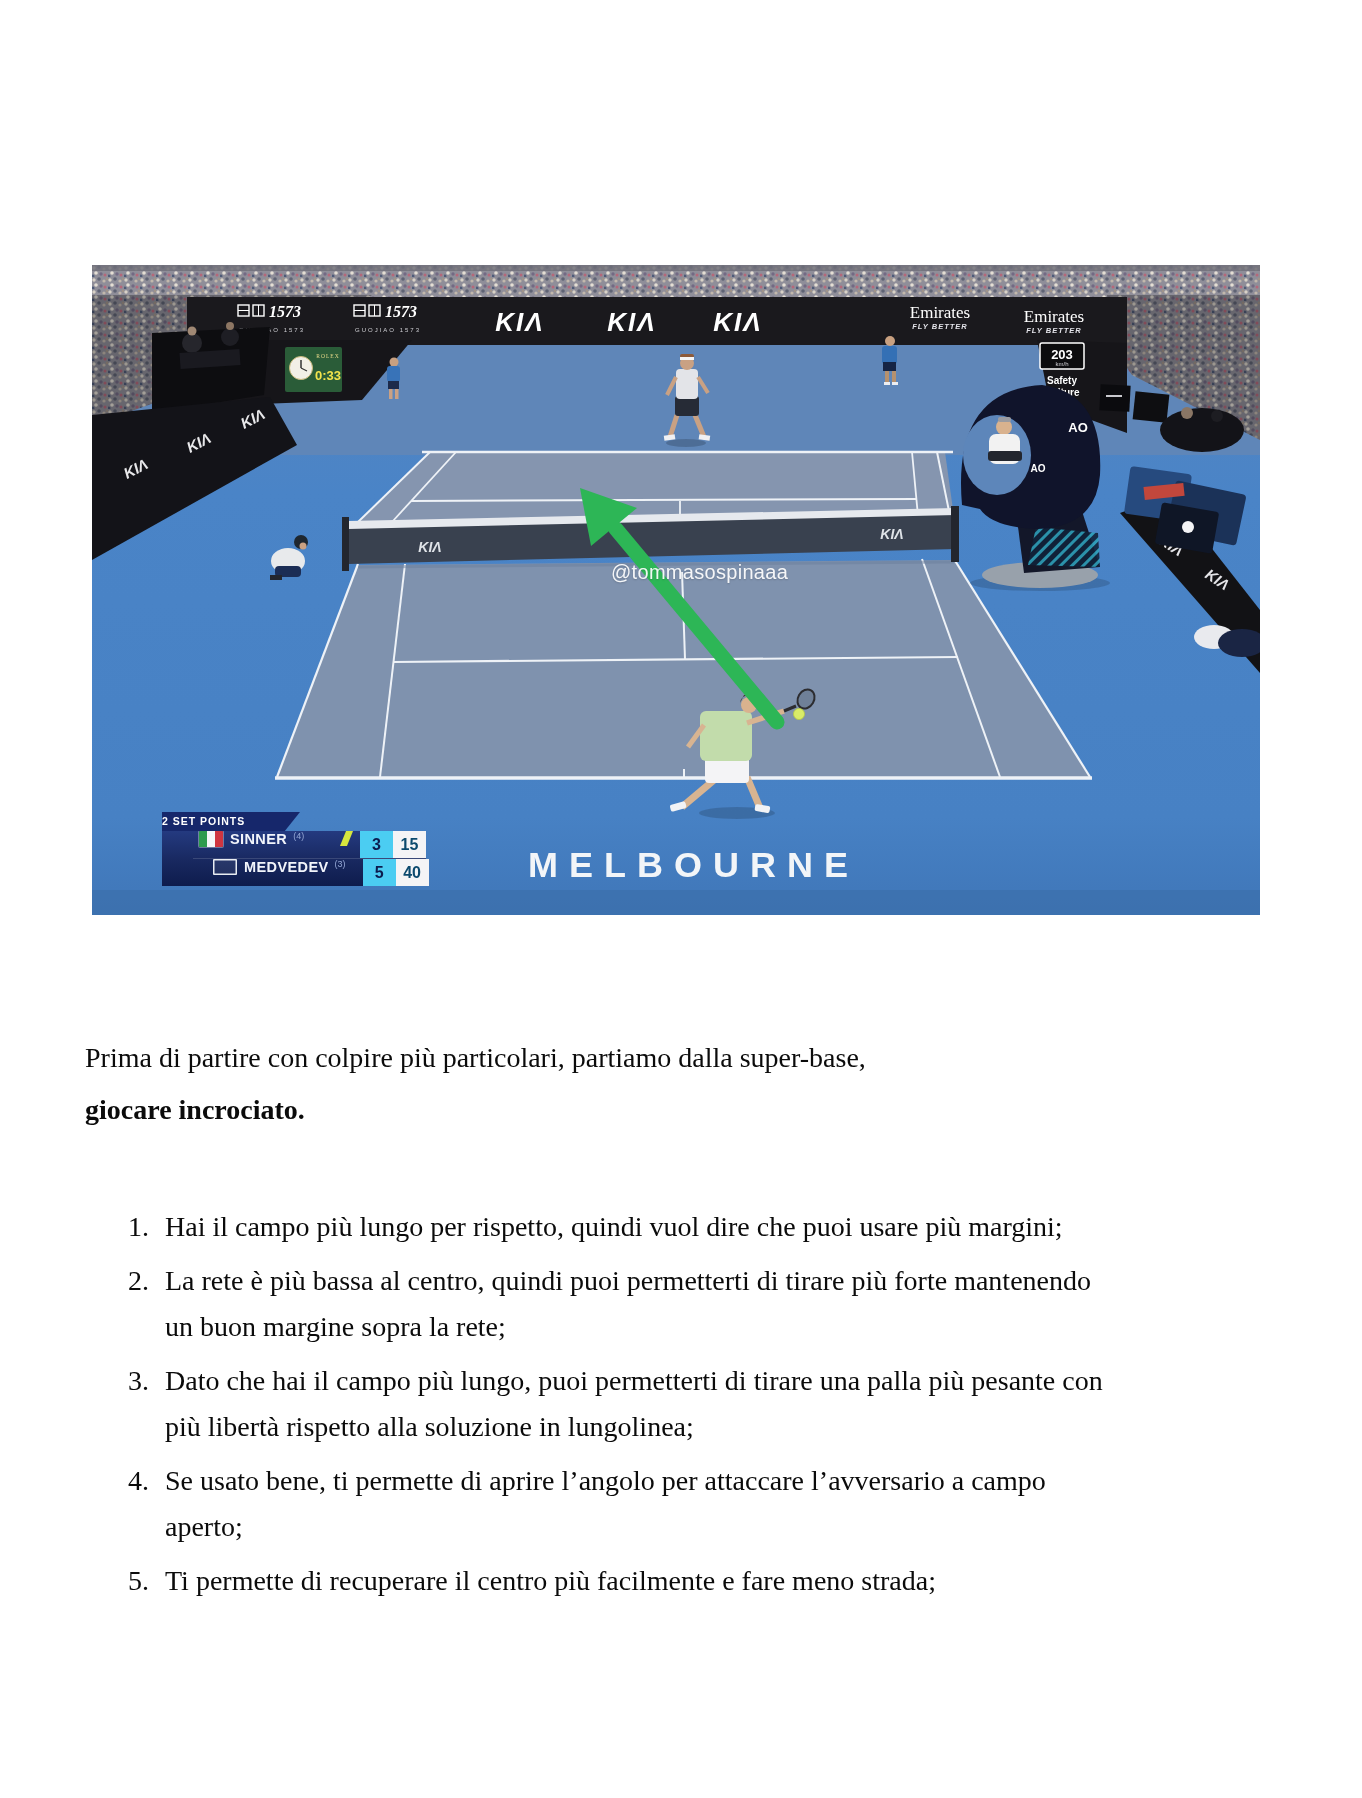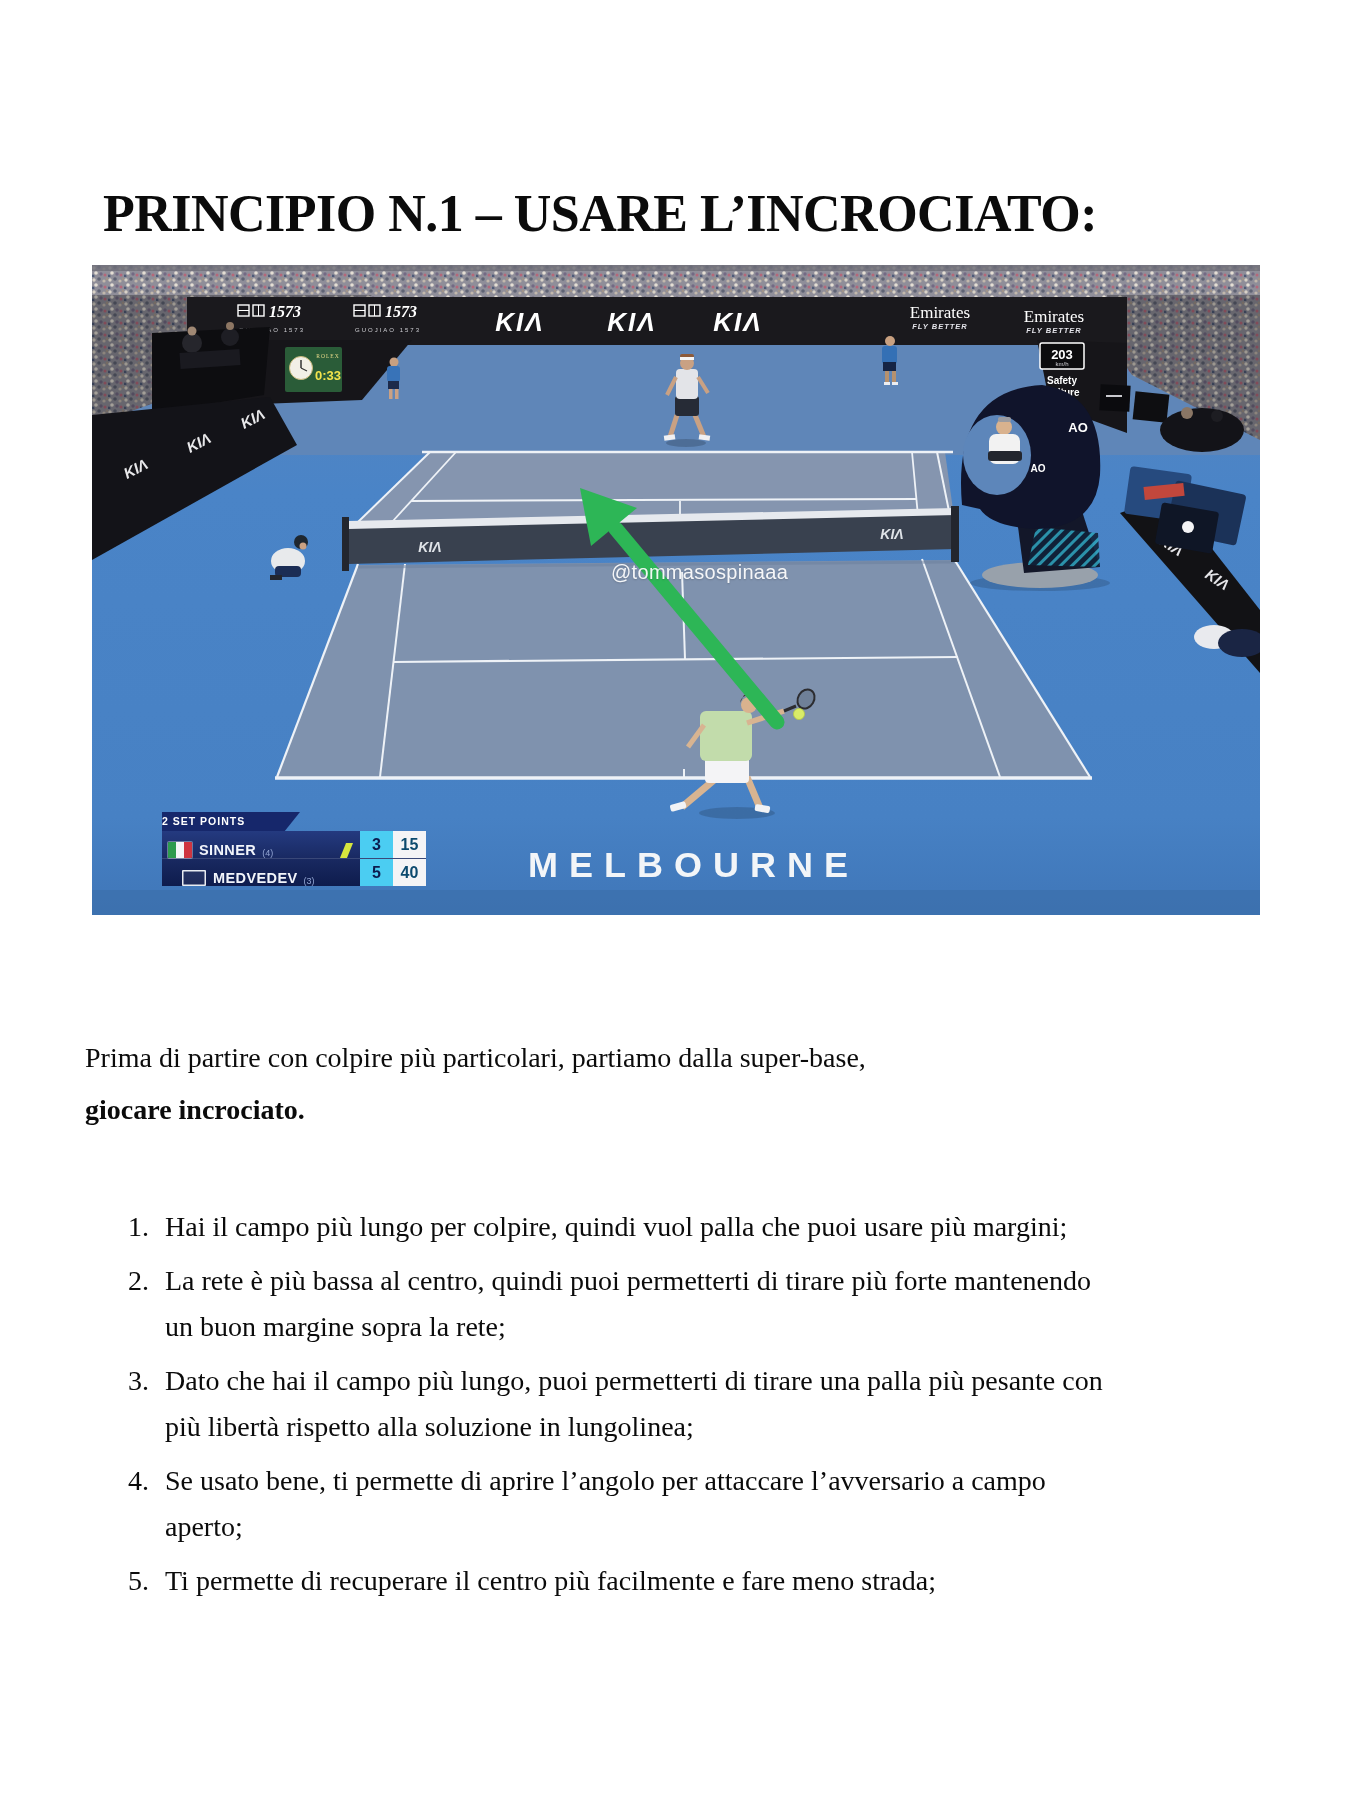--- a/index.html
+++ b/index.html
@@ -15,21 +15,21 @@
         letter-spacing:.3px;text-shadow:0 1px 2px rgba(0,0,0,.18);margin-top:28px;}
   .melbourne{position:absolute;left:436px;top:580px;width:360px;
         font-family:"Liberation Sans", sans-serif;font-weight:bold;font-size:36px;
         letter-spacing:11px;color:#f2f5f8;transform:scaleY(.95);}
   
   .sb{position:absolute;left:70px;top:547px;font-family:"Liberation Sans", sans-serif;}
   .sb-tab{width:138px;height:19px;background:#16276b;color:#fff;font-size:10.5px;font-weight:bold;
         letter-spacing:1px;line-height:19px;box-sizing:border-box;
         clip-path:polygon(0 0,100% 0,89% 100%,0 100%);}
   .sb-board{width:264px;background:linear-gradient(180deg,#243a80 0%,#18285f 55%,#0e1c4d 100%);}
-  .sb-row{display:flex;align-items:flex-end;height:27px;}
+  .sb-row{display:flex;align-items:flex-start;height:27px;margin-left:31px;}
   .sb-row + .sb-row{border-top:1px solid rgba(255,255,255,.14);padding-left:14px;}
   .flag{width:24px;height:16px;margin:0 7px 0 6px;flex:none;border-radius:1px;}
   .flag-it{background:linear-gradient(90deg,#2e9b4e 0 33%,#f5f6f8 33% 66%,#cf3540 66% 100%);
         box-shadow:0 0 0 1px rgba(255,255,255,.35);}
   .flag-neutral{background:rgba(255,255,255,.07);box-shadow:0 0 0 1.5px #e8ecf2 inset;}
   .sb-name{font-size:14.5px;font-weight:bold;color:#f2f5fb;letter-spacing:.4px;}
   .sb-seed{font-size:9px;color:#93a6d4;margin-left:6px;}
   .sb-spacer{flex:1;}
   .serve{width:7px;height:15px;background:#d6e63e;transform:skewX(-22deg);margin-right:10px;flex:none;}
   .serve-off{visibility:hidden;}
@@ -43,21 +43,20 @@
   .tlist{position:absolute;left:85px;top:1204px;width:1060px;list-style:none;margin:0;padding:0;}
   .tlist li{display:flex;margin:0 0 8px 43px;font-size:28px;line-height:46px;}
   .num{width:37px;flex:none;}
   .li-text{width:940px;}
 </style>
 </head>
 <body>
 
 <div class="page">
 
-  <h1 class="doc-title">PRINCIPIO N.1 – USARE L’INCROCIATO:</h1>
 
   <div class="photo">
     <svg width="1168" height="650" viewBox="0 0 1168 650">
       <defs>
         <linearGradient id="bgGrad" x1="0" y1="0" x2="0" y2="1">
           <stop offset="0" stop-color="#5b86bd"></stop>
             <stop offset="0.35" stop-color="#4a84c7"></stop>
           <stop offset="0.85" stop-color="#4781c4"></stop>
             <stop offset="1" stop-color="#3f76b8"></stop>
         </linearGradient>
@@ -321,21 +320,21 @@
 
   <p class="para1">
     <span>Prima di partire con colpire più particolari, partiamo dalla super-base,</span><br>
     <strong>giocare incrociato.</strong>
   </p>
 
 
   <ol class="tlist">
     <li>
       <span class="num">1.</span>
-      <span class="li-text">Hai il campo più lungo per colpire, quindi vuol palla che puoi usare più margini;</span>
+      <span class="li-text">Hai il campo più lungo per rispetto, quindi vuol dire che puoi usare più margini;</span>
     </li>
     <li>
       <span class="num">2.</span>
       <span class="li-text">La rete è più bassa al centro, quindi puoi permetterti di tirare più forte mantenendo un buon margine sopra la rete;</span>
     </li>
     <li>
       <span class="num">3.</span>
       <span class="li-text">Dato che hai il campo più lungo, puoi permetterti di tirare una palla più pesante con più libertà rispetto alla soluzione in lungolinea;</span>
     </li>
     <li>

